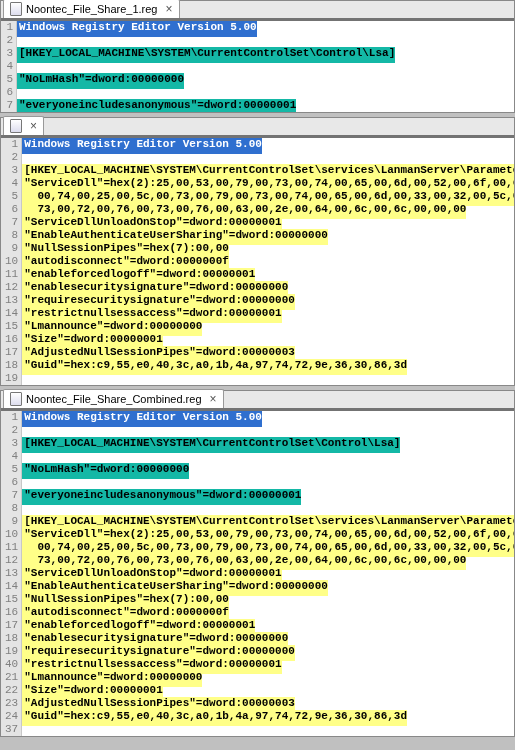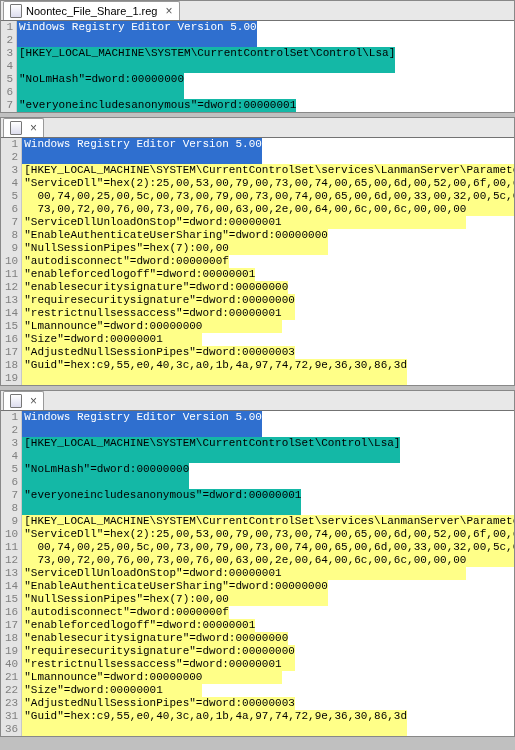--- a/index.html
+++ b/index.html
@@ -11,21 +11,21 @@
     height: 750px;
     overflow: hidden;
   }
   .pane {
     background: #f0f0f0;
     border: 1px solid #888;
     margin-bottom: 4px;
   }
   .tabbar {
     background: #e8e8e8;
-    border-bottom: 1px solid #737373;
+    border-bottom: 3px solid #737373;
     height: 20px;
     display: flex;
     align-items: flex-end;
     padding-left: 2px;
   }
   .tab {
     background: #ffffff;
     border: 1px solid #999;
     border-bottom: none;
     padding: 2px 6px 2px 6px;
@@ -65,21 +65,21 @@
     user-select: none;
     border-right: 1px solid #c8c8c8;
     min-width: 16px;
   }
   .codecol { flex: 1; white-space: pre; overflow: hidden; }
   .line { height: 13px; }
   .hl-blue   { background: #2f6fcf; color: #ffffff; }
   .hl-green  { background: #14b8a6; color: #000000; }
   .hl-yellow { background: #ffff88; color: #000000; }
   .hl-none   { background: #ffffff; color: #000000; }
-  .padline { padding-left: 2px; display: block; height: 26px; }
+  .padline { padding-left: 2px; display: block; height: 16px; font-weight: bold; }
 </style>
 </head>
 <body>
 
 <div class="pane">
   <div class="tabbar">
     <div class="tab">
       <span class="file-icon"></span>
       <span>Noontec_File_Share_1.reg</span>
       <span class="close">×</span>
@@ -129,20 +129,21 @@
         <div class="line">19</div>
       </div>
     <div class="codecol" id="code-1"><div class="line"><span class="padline hl-blue" style="display: inline-block;">Windows Registry Editor Version 5.00</span></div><div class="line"><span class="padline hl-none" style="display: block;">&nbsp;</span></div><div class="line"><span class="padline hl-yellow" style="display: inline-block;">[HKEY_LOCAL_MACHINE\SYSTEM\CurrentControlSet\services\LanmanServer\Parameters]</span></div><div class="line"><span class="padline hl-yellow" style="display: inline-block;">"ServiceDll"=hex(2):25,00,53,00,79,00,73,00,74,00,65,00,6d,00,52,00,6f,00,6f,\</span></div><div class="line"><span class="padline hl-yellow" style="display: inline-block;">  00,74,00,25,00,5c,00,73,00,79,00,73,00,74,00,65,00,6d,00,33,00,32,00,5c,00,\</span></div><div class="line"><span class="padline hl-yellow" style="display: inline-block;">  73,00,72,00,76,00,73,00,76,00,63,00,2e,00,64,00,6c,00,6c,00,00,00</span></div><div class="line"><span class="padline hl-yellow" style="display: inline-block;">"ServiceDllUnloadOnStop"=dword:00000001</span></div><div class="line"><span class="padline hl-yellow" style="display: inline-block;">"EnableAuthenticateUserSharing"=dword:00000000</span></div><div class="line"><span class="padline hl-yellow" style="display: inline-block;">"NullSessionPipes"=hex(7):00,00</span></div><div class="line"><span class="padline hl-yellow" style="display: inline-block;">"autodisconnect"=dword:0000000f</span></div><div class="line"><span class="padline hl-yellow" style="display: inline-block;">"enableforcedlogoff"=dword:00000001</span></div><div class="line"><span class="padline hl-yellow" style="display: inline-block;">"enablesecuritysignature"=dword:00000000</span></div><div class="line"><span class="padline hl-yellow" style="display: inline-block;">"requiresecuritysignature"=dword:00000000</span></div><div class="line"><span class="padline hl-yellow" style="display: inline-block;">"restrictnullsessaccess"=dword:00000001</span></div><div class="line"><span class="padline hl-yellow" style="display: inline-block;">"Lmannounce"=dword:00000000</span></div><div class="line"><span class="padline hl-yellow" style="display: inline-block;">"Size"=dword:00000001</span></div><div class="line"><span class="padline hl-yellow" style="display: inline-block;">"AdjustedNullSessionPipes"=dword:00000003</span></div><div class="line"><span class="padline hl-yellow" style="display: inline-block;">"Guid"=hex:c9,55,e0,40,3c,a0,1b,4a,97,74,72,9e,36,30,86,3d</span></div><div class="line"><span class="padline hl-none" style="display: block;">&nbsp;</span></div></div>
   </div>
 </div>
 
 <div class="pane">
   <div class="tabbar">
     <div class="tab">
       <span class="file-icon"></span>
+      <span>Noontec_File_Share_Combined.reg</span>
       <span class="close">×</span>
     </div>
   </div>
   <div class="editor">
     <div class="gutter" id="gutter-2">
         <div class="line">1</div>
         <div class="line">2</div>
         <div class="line">3</div>
         <div class="line">4</div>
         <div class="line">5</div>
@@ -157,18 +158,18 @@
         <div class="line">14</div>
         <div class="line">15</div>
         <div class="line">16</div>
         <div class="line">17</div>
         <div class="line">18</div>
         <div class="line">19</div>
         <div class="line">40</div>
         <div class="line">21</div>
         <div class="line">22</div>
         <div class="line">23</div>
-        <div class="line">31</div>
-        <div class="line">36</div>
+        <div class="line">24</div>
+        <div class="line">37</div>
       </div>
     <div class="codecol" id="code-2"><div class="line"><span class="padline hl-blue" style="display: inline-block;">Windows Registry Editor Version 5.00</span></div><div class="line"><span class="padline hl-none" style="display: block;">&nbsp;</span></div><div class="line"><span class="padline hl-green" style="display: inline-block;">[HKEY_LOCAL_MACHINE\SYSTEM\CurrentControlSet\Control\Lsa]</span></div><div class="line"><span class="padline hl-none" style="display: block;">&nbsp;</span></div><div class="line"><span class="padline hl-green" style="display: inline-block;">"NoLmHash"=dword:00000000</span></div><div class="line"><span class="padline hl-none" style="display: block;">&nbsp;</span></div><div class="line"><span class="padline hl-green" style="display: inline-block;">"everyoneincludesanonymous"=dword:00000001</span></div><div class="line"><span class="padline hl-none" style="display: block;">&nbsp;</span></div><div class="line"><span class="padline hl-yellow" style="display: inline-block;">[HKEY_LOCAL_MACHINE\SYSTEM\CurrentControlSet\services\LanmanServer\Parameters]</span></div><div class="line"><span class="padline hl-yellow" style="display: inline-block;">"ServiceDll"=hex(2):25,00,53,00,79,00,73,00,74,00,65,00,6d,00,52,00,6f,00,6f,\</span></div><div class="line"><span class="padline hl-yellow" style="display: inline-block;">  00,74,00,25,00,5c,00,73,00,79,00,73,00,74,00,65,00,6d,00,33,00,32,00,5c,00,\</span></div><div class="line"><span class="padline hl-yellow" style="display: inline-block;">  73,00,72,00,76,00,73,00,76,00,63,00,2e,00,64,00,6c,00,6c,00,00,00</span></div><div class="line"><span class="padline hl-yellow" style="display: inline-block;">"ServiceDllUnloadOnStop"=dword:00000001</span></div><div class="line"><span class="padline hl-yellow" style="display: inline-block;">"EnableAuthenticateUserSharing"=dword:00000000</span></div><div class="line"><span class="padline hl-yellow" style="display: inline-block;">"NullSessionPipes"=hex(7):00,00</span></div><div class="line"><span class="padline hl-yellow" style="display: inline-block;">"autodisconnect"=dword:0000000f</span></div><div class="line"><span class="padline hl-yellow" style="display: inline-block;">"enableforcedlogoff"=dword:00000001</span></div><div class="line"><span class="padline hl-yellow" style="display: inline-block;">"enablesecuritysignature"=dword:00000000</span></div><div class="line"><span class="padline hl-yellow" style="display: inline-block;">"requiresecuritysignature"=dword:00000000</span></div><div class="line"><span class="padline hl-yellow" style="display: inline-block;">"restrictnullsessaccess"=dword:00000001</span></div><div class="line"><span class="padline hl-yellow" style="display: inline-block;">"Lmannounce"=dword:00000000</span></div><div class="line"><span class="padline hl-yellow" style="display: inline-block;">"Size"=dword:00000001</span></div><div class="line"><span class="padline hl-yellow" style="display: inline-block;">"AdjustedNullSessionPipes"=dword:00000003</span></div><div class="line"><span class="padline hl-yellow" style="display: inline-block;">"Guid"=hex:c9,55,e0,40,3c,a0,1b,4a,97,74,72,9e,36,30,86,3d</span></div><div class="line"><span class="padline hl-none" style="display: block;">&nbsp;</span></div></div>
   </div>
 </div>
 
 </body></html>

